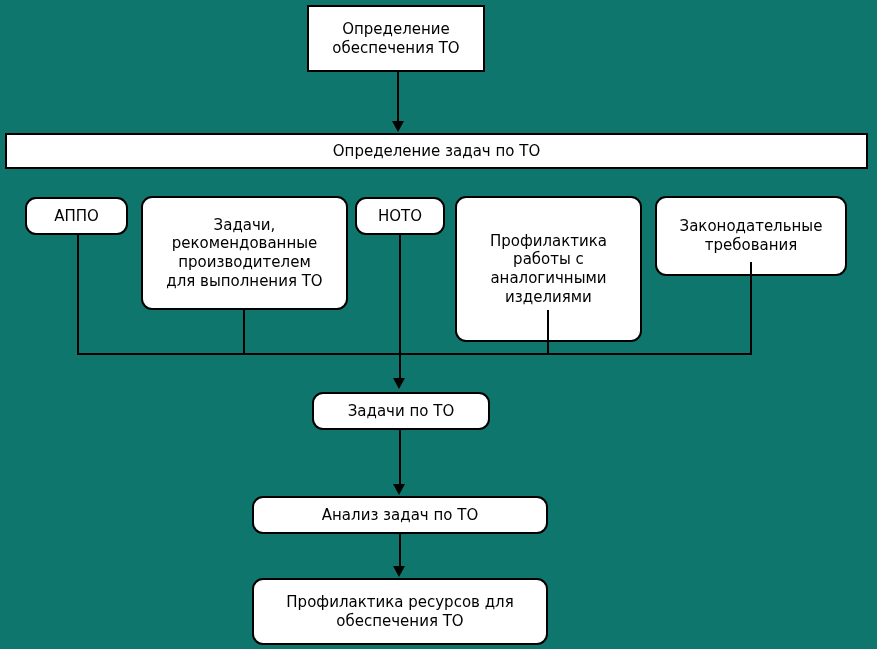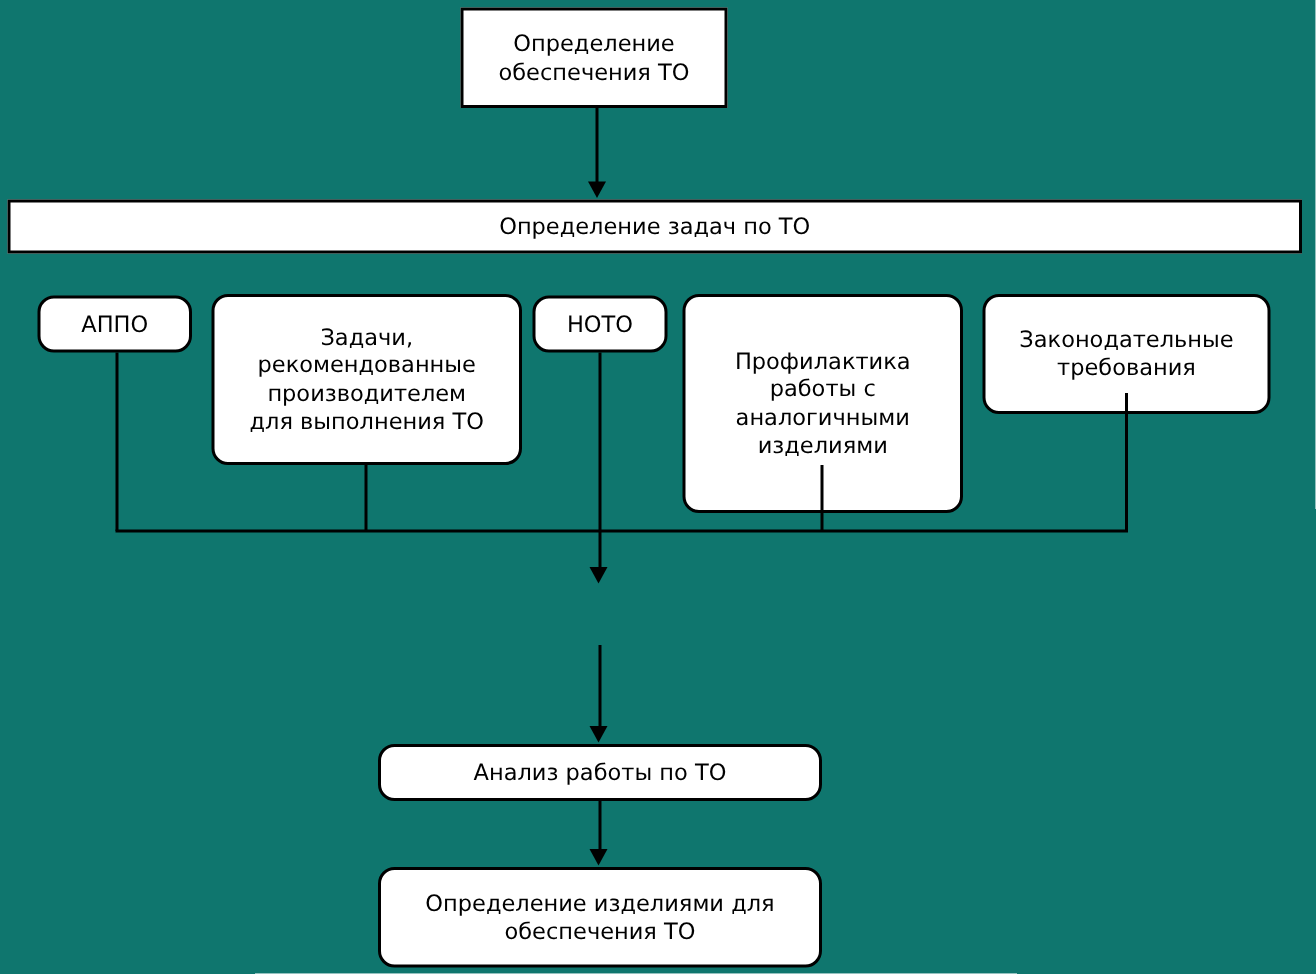--- a/index.html
+++ b/index.html
@@ -89,25 +89,26 @@
   <div class="vline" style="left:77px;  top:235px; height:119px;"></div>
   <div class="vline" style="left:243px; top:310px; height:44px;"></div>
   <div class="vline" style="left:399px; top:235px; height:146px;"></div>
   <div class="vline" style="left:547px; top:310px; height:44px;"></div>
   <div class="vline" style="left:750px; top:262px; height:92px;"></div>
 
   <div class="hline" style="left:77px; top:353px; width:675px;"></div>
 
   <div class="arrow-head" style="left:393px; top:378px;"></div>
 
+  <div class="node small" style="left:312px; top:392px; width:178px; height:38px;">Задачи по ТО</div>
 
   <div class="vline" style="left:399px; top:430px; height:55px;"></div>
   <div class="arrow-head" style="left:393px; top:484px;"></div>
 
-  <div class="node small" style="left:252px; top:496px; width:296px; height:38px;">Анализ работы по ТО</div>
+  <div class="node small" style="left:252px; top:496px; width:296px; height:38px;">Анализ задач по ТО</div>
 
   <div class="vline" style="left:399px; top:534px; height:35px;"></div>
   <div class="arrow-head" style="left:393px; top:566px;"></div>
 
-  <div class="node small" style="left:252px; top:578px; width:296px; height:67px;">Определение изделиями для
+  <div class="node small" style="left:252px; top:578px; width:296px; height:67px;">Профилактика ресурсов для
 обеспечения ТО</div>
 
 </div>
 
 </body></html>

